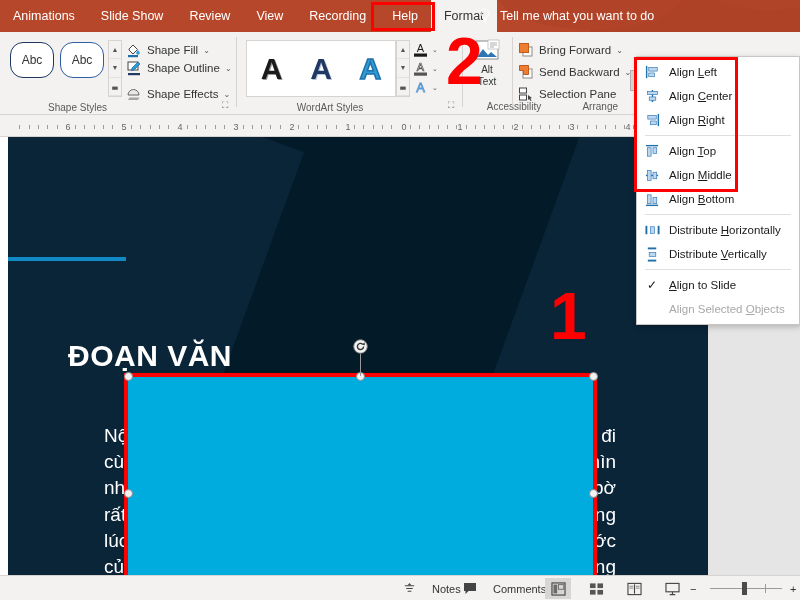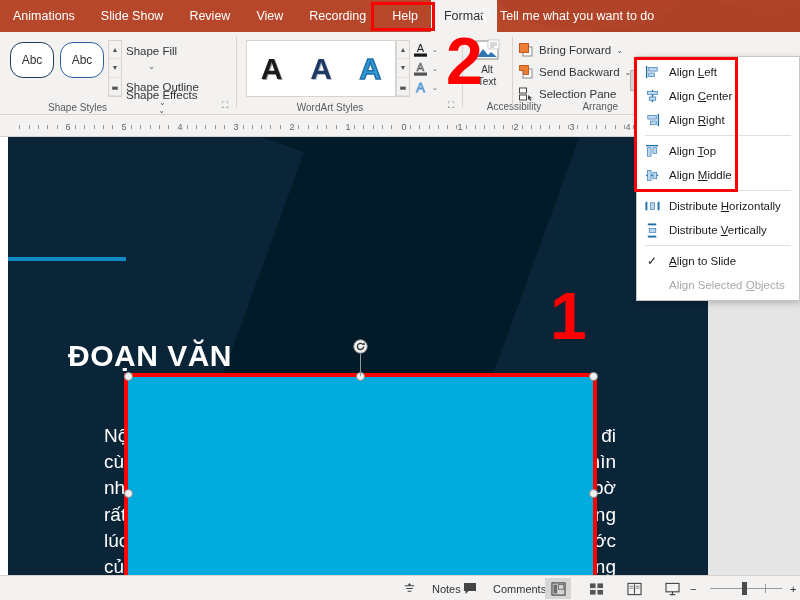--- a/index.html
+++ b/index.html
@@ -75,21 +75,21 @@
     position: absolute; top: 8px; width: 14px; height: 57px;
     display: flex; flex-direction: column;
     border: 1px solid #D6D3D1; background: #F3F2F1;
   }
   .gal-scroll div {
     flex: 1; display: flex; align-items: center; justify-content: center;
     font-size: 7px; color: #555; border-bottom: 1px solid #E3E0DE;
   }
   .shape-cmd {
     position: absolute; height: 20px; display: flex; align-items: center; gap: 5px;
-    font-size: 11.5px; color: #333; white-space: nowrap; flex-direction: column;
+    font-size: 11.5px; color: #333; white-space: nowrap;
   }
   .cmd-ico { width: 16px; height: 16px; display: block; }
   .caret { font-size: 8px; color: #555; }
 
   
   .wa-gallery {
     position: absolute; left: 246px; top: 8px; width: 150px; height: 57px;
     background: #ffffff; border: 1px solid #D6D3D1;
     display: flex; align-items: center; justify-content: space-around;
   }
@@ -301,21 +301,21 @@
 
     <div class="shape-cmd" style="left:126px; top:8px;">
       <svg class="cmd-ico" viewBox="0 0 16 16">
         <path d="M3 7l4-4 4.5 4.5L7 12 3 8z" fill="#ffffff" stroke="#444" stroke-width="1"></path>
         <path d="M12 8c0 0 1.8 2 1.8 3a1.8 1.8 0 1 1-3.6 0c0-1 1.8-3 1.8-3z" fill="#2E9BD6"></path>
         <rect x="2" y="13" width="10" height="2.2" fill="#1F6FA8"></rect>
       </svg>
       <span>Shape Fill</span>
       <span class="caret">⌄</span>
     </div>
-    <div class="shape-cmd" style="left:126px; top:44px;">
+    <div class="shape-cmd" style="left:126px; top:26px;">
       <svg class="cmd-ico" viewBox="0 0 16 16">
         <rect x="2" y="2" width="10" height="8" fill="#ffffff" stroke="#444" stroke-width="1"></rect>
         <path d="M6 8l6-6 2 2-6 6-2.6.6z" fill="#2E9BD6" stroke="#1F6FA8" stroke-width=".8"></path>
         <rect x="2" y="13" width="12" height="2.2" fill="#1F3864"></rect>
       </svg>
       <span>Shape Outline</span>
       <span class="caret">⌄</span>
     </div>
     <div class="shape-cmd" style="left:126px; top:52px;">
       <svg class="cmd-ico" viewBox="0 0 16 16">
@@ -597,20 +597,30 @@
       <div class="mi">
         <span class="mi-ico">
           <svg width="15" height="15" viewBox="0 0 16 16">
             <rect x="1" y="7.2" width="13" height="1.5" fill="#1F6FA8"></rect>
             <rect x="2.5" y="2.5" width="4" height="11" fill="#BDD7EE" stroke="#2E75B6" stroke-width=".7"></rect>
             <rect x="8.5" y="4.5" width="4" height="7" fill="#BDD7EE" stroke="#2E75B6" stroke-width=".7"></rect>
           </svg>
         </span>
         <span class="mi-label">Align <u>M</u>iddle</span>
       </div>
+      <div class="mi">
+        <span class="mi-ico">
+          <svg width="15" height="15" viewBox="0 0 16 16">
+            <rect x="1" y="13.5" width="13" height="1.5" fill="#1F6FA8"></rect>
+            <rect x="2.5" y="3" width="4" height="9.5" fill="#BDD7EE" stroke="#2E75B6" stroke-width=".7"></rect>
+            <rect x="8.5" y="6" width="4" height="6.5" fill="#BDD7EE" stroke="#2E75B6" stroke-width=".7"></rect>
+          </svg>
+        </span>
+        <span class="mi-label">Align <u>B</u>ottom</span>
+      </div>
       <div class="menu-sep"></div>
       <div class="mi">
         <span class="mi-ico">
           <svg width="15" height="15" viewBox="0 0 16 16">
             <rect x="0.5" y="3" width="2" height="9" fill="#1F6FA8"></rect>
             <rect x="13.5" y="3" width="2" height="9" fill="#1F6FA8"></rect>
             <rect x="6" y="4" width="4" height="7" fill="#BDD7EE" stroke="#2E75B6" stroke-width=".7"></rect>
           </svg>
         </span>
         <span class="mi-label">Distribute <u>H</u>orizontally</span>

